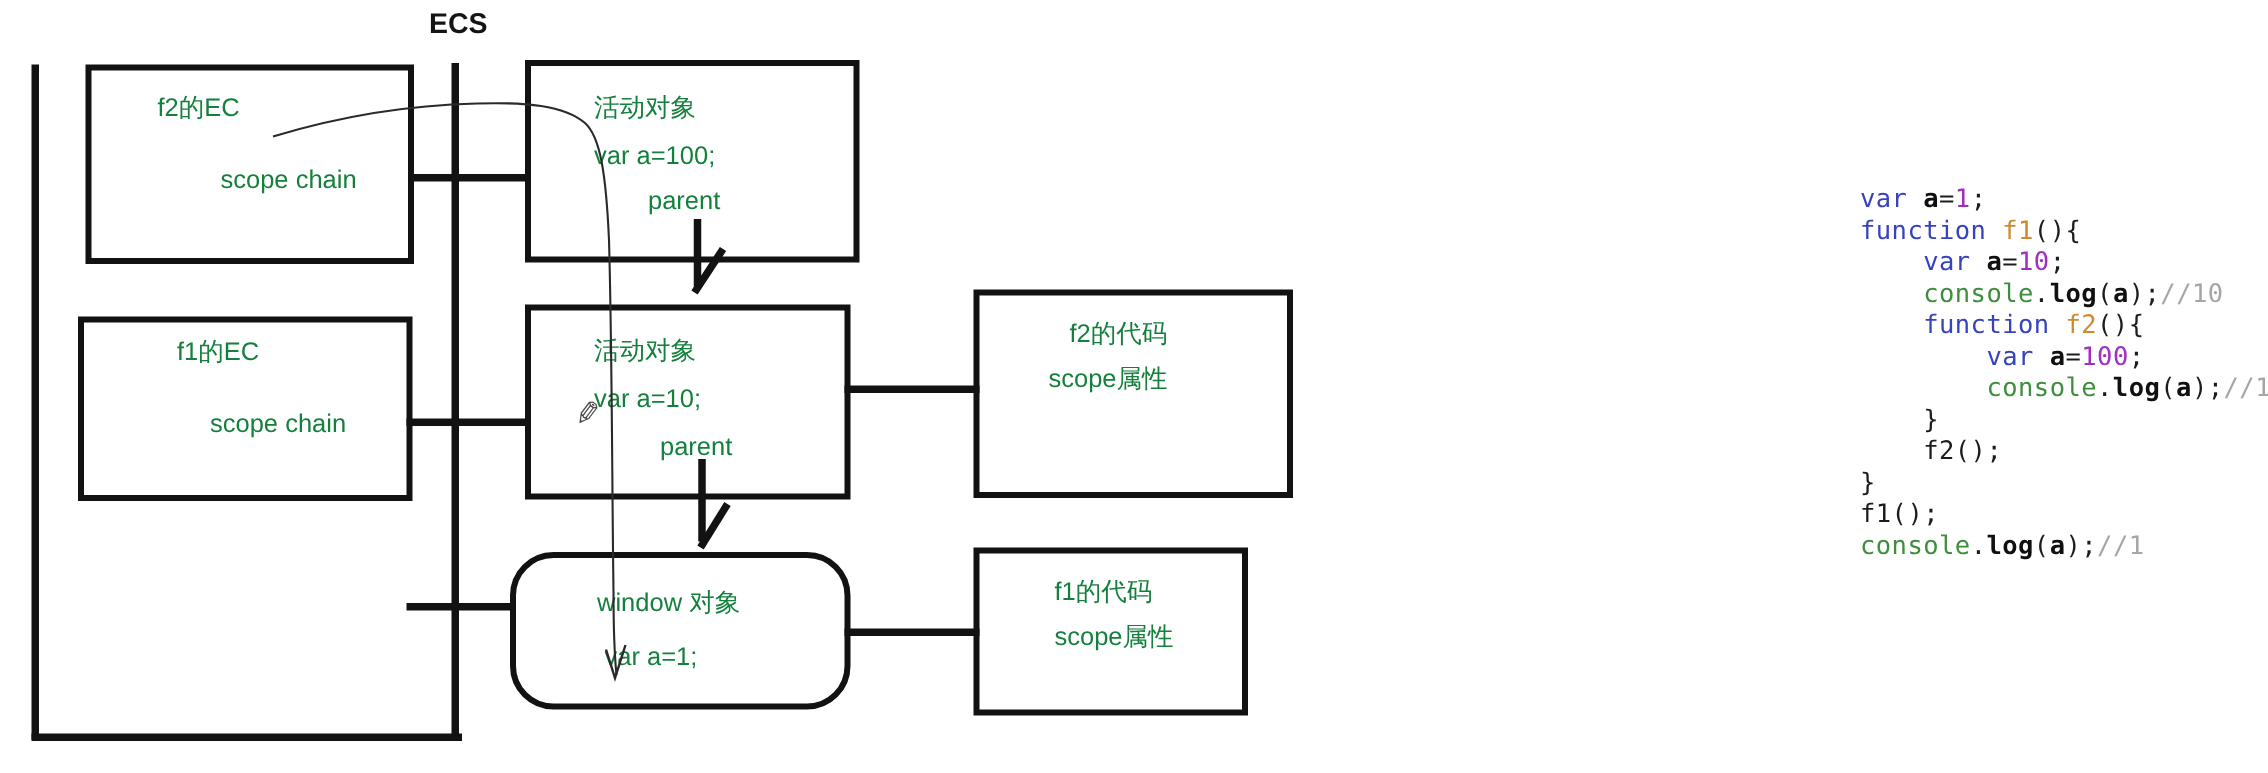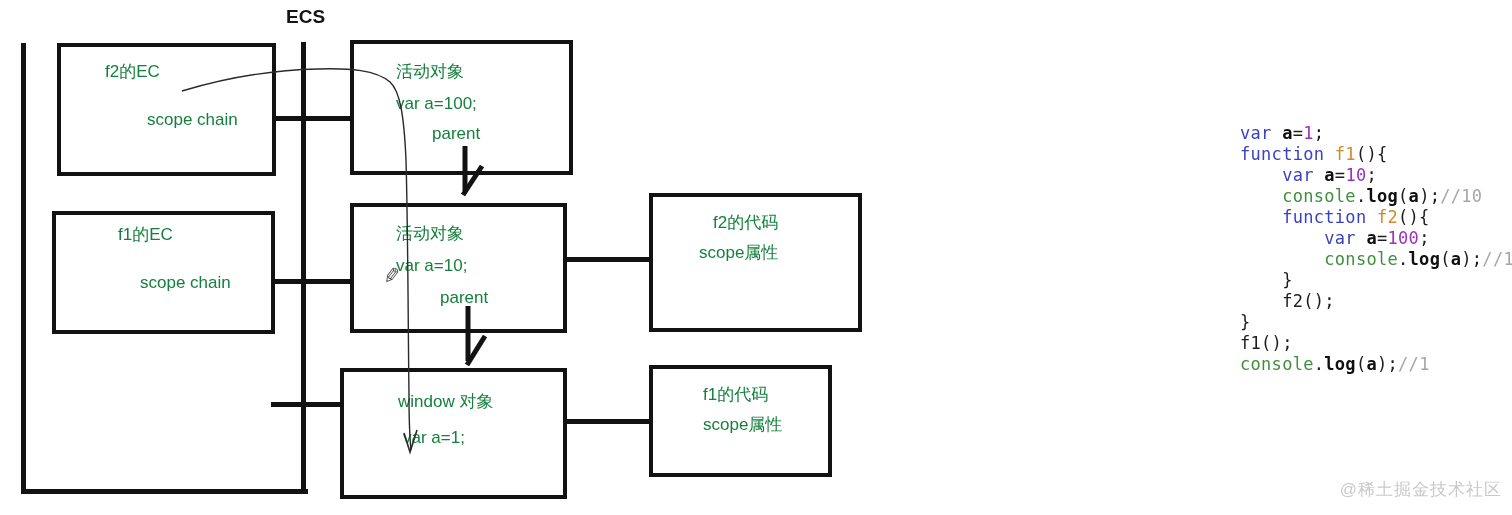--- a/index.html
+++ b/index.html
@@ -32,21 +32,21 @@
   #box-ao-mid .t2{left:42px; top:49px;}
   #box-ao-mid .t3{left:86px; top:81px;}
 
   #box-f2code    {left:649px;top:193px;width:213px;height:139px;}
   #box-f2code .t1{left:60px; top:16px;}
   #box-f2code .t2{left:46px; top:46px;}
 
   #box-global    {left:53px; top:363px;width:222px;height:110px;}
   #box-global .t1{left:54px; top:44px;}
 
-  #box-window    {left:340px;top:368px;width:227px;height:131px;}
+  #box-window    {left:340px;top:368px;width:227px;height:105px;border-radius:29px;}
   #box-window .t1{left:54px; top:20px;}
   #box-window .t2{left:59px; top:56px;}
 
   #box-f1code    {left:649px;top:365px;width:183px;height:112px;}
   #box-f1code .t1{left:50px; top:16px;}
   #box-f1code .t2{left:50px; top:46px;}
 
   
   .stroke{position:absolute;background:#121212;}
   #ecs-left-wall {left:21px; top:43px; width:5px;  height:450px;}
@@ -150,14 +150,13 @@
 
     <line x1="465" y1="146" x2="465" y2="191" stroke="#121212" stroke-width="5"></line>
     <line x1="482" y1="166" x2="463" y2="195" stroke="#121212" stroke-width="5"></line>
 
     <line x1="468" y1="306" x2="468" y2="361" stroke="#121212" stroke-width="5"></line>
     <line x1="485" y1="336" x2="467" y2="365" stroke="#121212" stroke-width="5"></line>
   </svg>
 
   <div id="code-panel"><div class="code-line"><span class="tk-kw">var </span><span class="tk-vr">a</span><span class="tk-pl">=</span><span class="tk-nm">1</span><span class="tk-pl">;</span></div><div class="code-line"><span class="tk-kw">function </span><span class="tk-fn">f1</span><span class="tk-pl">(){</span></div><div class="code-line"><span class="tk-pl">    </span><span class="tk-kw">var </span><span class="tk-vr">a</span><span class="tk-pl">=</span><span class="tk-nm">10</span><span class="tk-pl">;</span></div><div class="code-line"><span class="tk-pl">    </span><span class="tk-cs">console</span><span class="tk-pl">.</span><span class="tk-vr">log</span><span class="tk-pl">(</span><span class="tk-vr">a</span><span class="tk-pl">);</span><span class="tk-cm">//10</span></div><div class="code-line"><span class="tk-pl">    </span><span class="tk-kw">function </span><span class="tk-fn">f2</span><span class="tk-pl">(){</span></div><div class="code-line"><span class="tk-pl">        </span><span class="tk-kw">var </span><span class="tk-vr">a</span><span class="tk-pl">=</span><span class="tk-nm">100</span><span class="tk-pl">;</span></div><div class="code-line"><span class="tk-pl">        </span><span class="tk-cs">console</span><span class="tk-pl">.</span><span class="tk-vr">log</span><span class="tk-pl">(</span><span class="tk-vr">a</span><span class="tk-pl">);</span><span class="tk-cm">//100</span></div><div class="code-line"><span class="tk-pl">    }</span></div><div class="code-line"><span class="tk-pl">    f2();</span></div><div class="code-line"><span class="tk-pl">}</span></div><div class="code-line"><span class="tk-pl">f1();</span></div><div class="code-line"><span class="tk-cs">console</span><span class="tk-pl">.</span><span class="tk-vr">log</span><span class="tk-pl">(</span><span class="tk-vr">a</span><span class="tk-pl">);</span><span class="tk-cm">//1</span></div></div>
 
-  <div id="watermark" style="color: rgb(201, 201, 201);">@稀土掘金技术社区</div>
 </div>
 
 </body></html>

